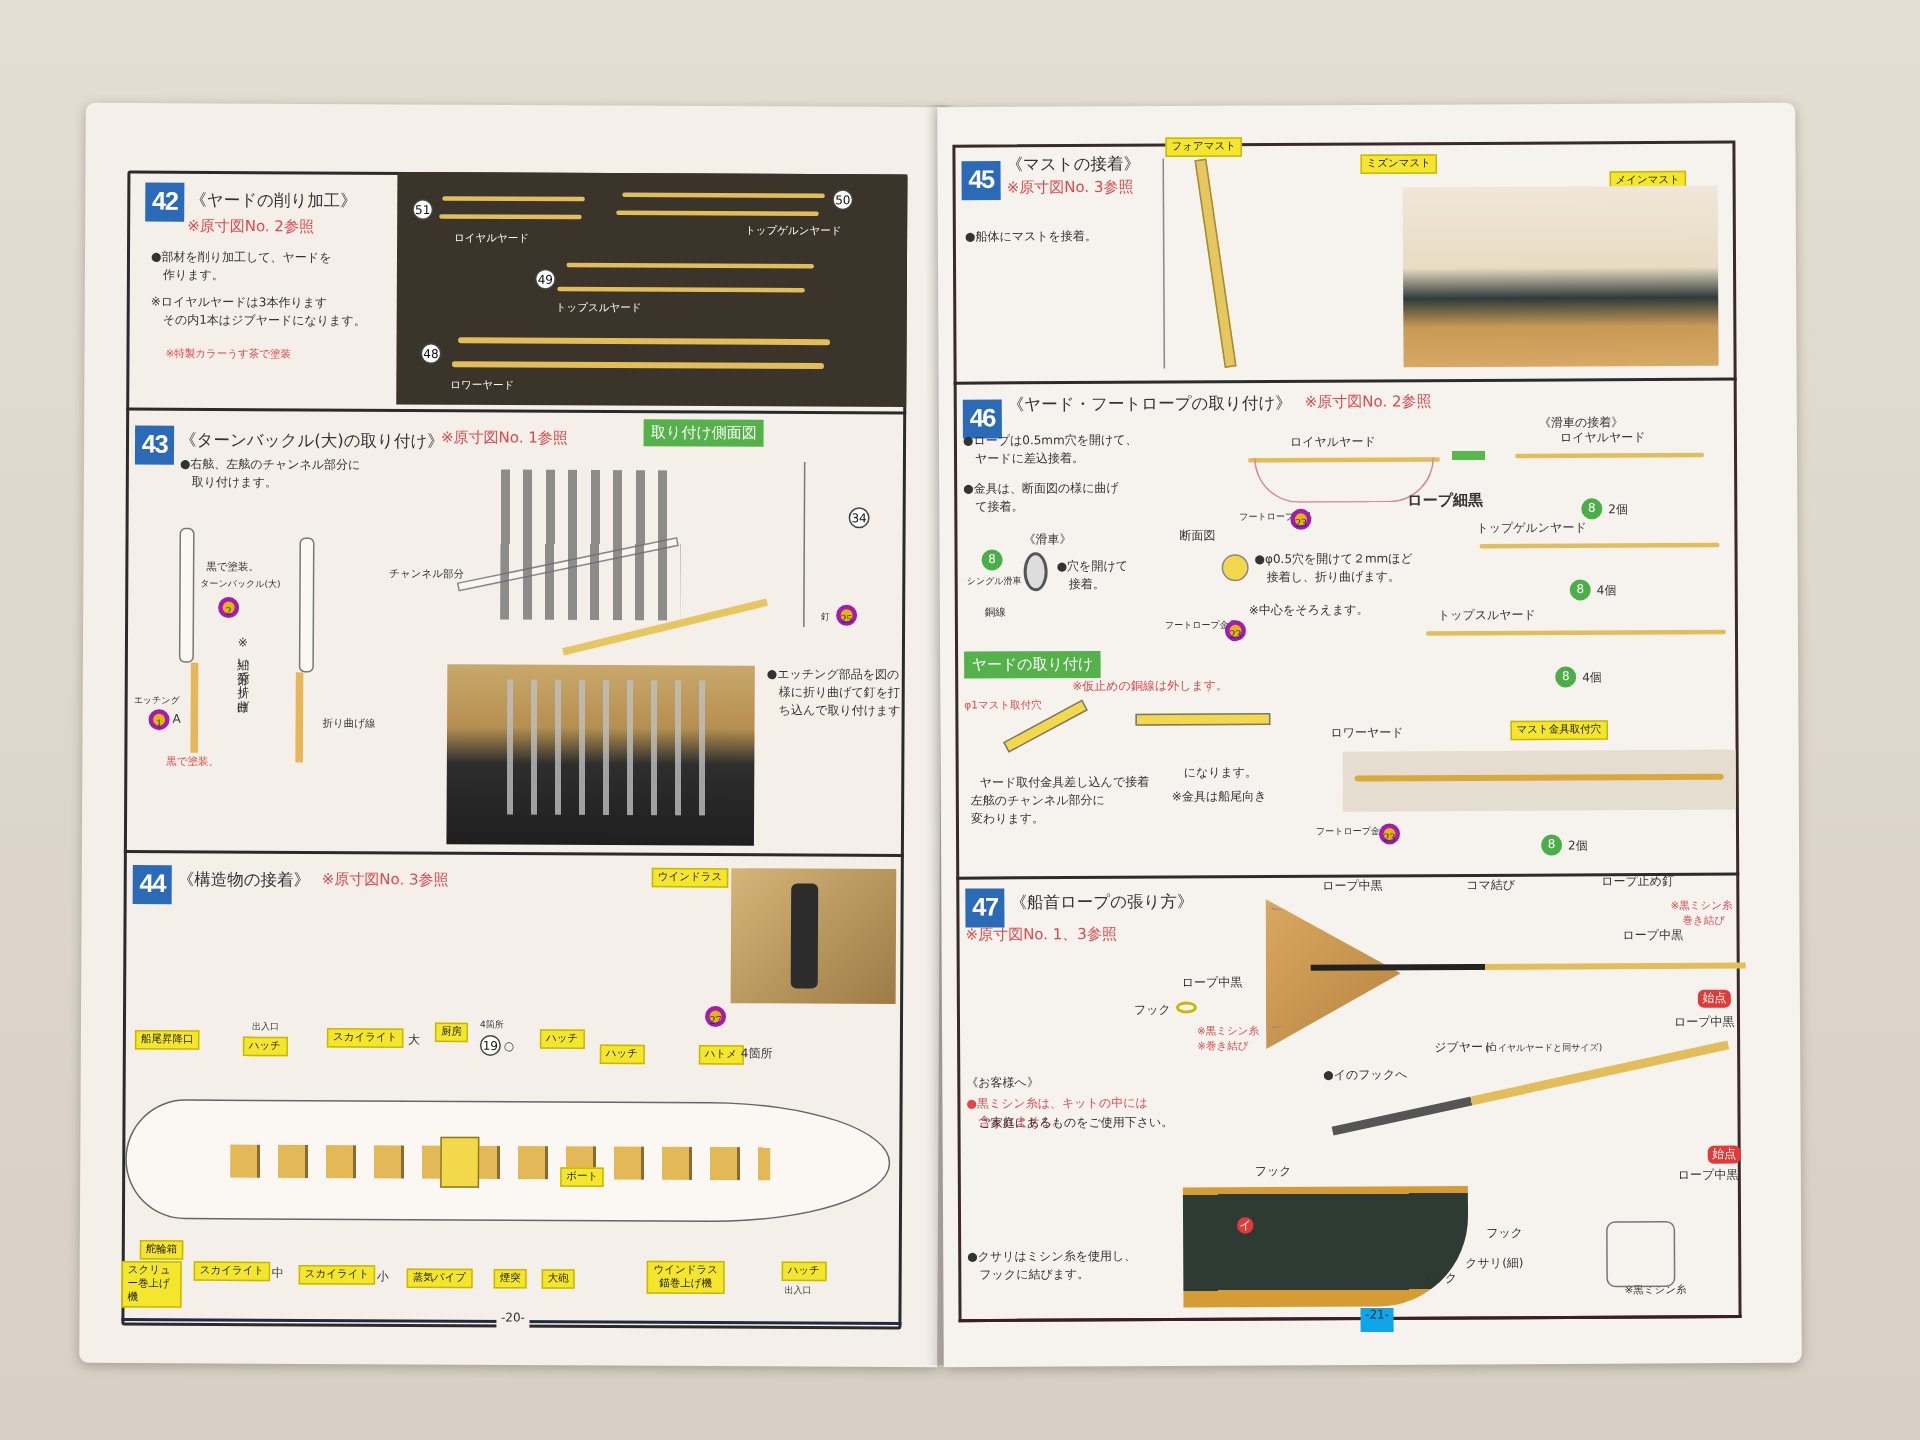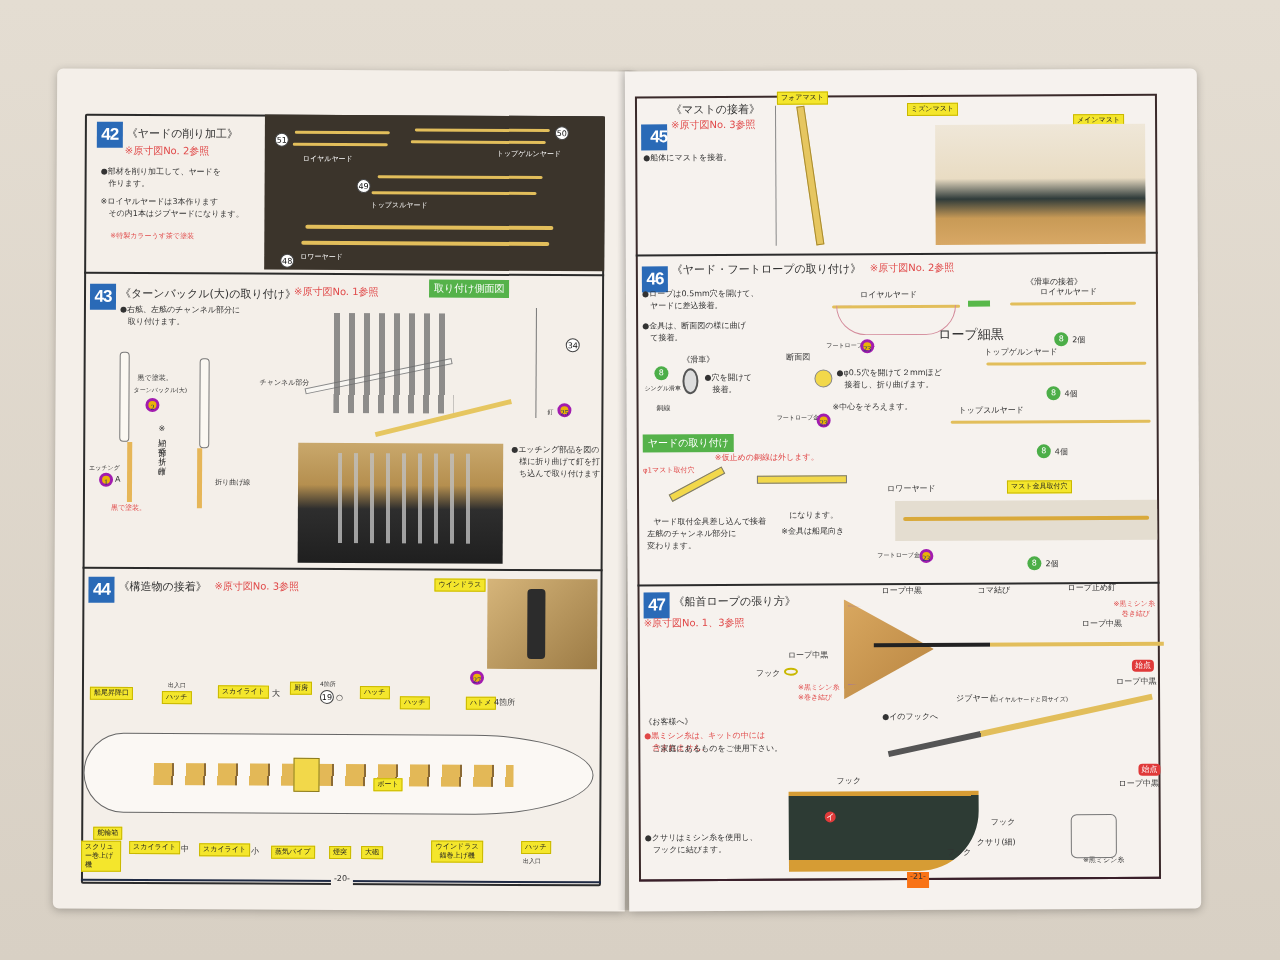--- a/index.html
+++ b/index.html
@@ -81,21 +81,21 @@
       <div class="circ white" style="left:290px;top:10px;">50</div>
       <div class="txt" style="left:232px;top:32px;color:#fff;font-size:7px;">トップゲルンヤード</div>
 
       <div class="yard" style="left:113px;top:60px;width:165px;"></div>
       <div class="yard" style="left:107px;top:76px;width:165px;"></div>
       <div class="circ white" style="left:92px;top:64px;">49</div>
       <div class="txt" style="left:106px;top:84px;color:#fff;font-size:7px;">トップスルヤード</div>
 
       <div class="yard" style="left:41px;top:110px;width:248px;height:4px;"></div>
       <div class="yard" style="left:37px;top:126px;width:248px;height:4px;"></div>
-      <div class="circ white" style="left:16px;top:114px;margin-top:25px;">48</div>
+      <div class="circ white" style="left:16px;top:114px;">48</div>
       <div class="txt" style="left:36px;top:136px;color:#fff;font-size:7px;">ロワーヤード</div>
     </div>
   </div>
 
   <div class="section" style="left:28px;top:205px;width:520px;height:295px;">
     <div class="num" style="left:6px;top:10px;">43</div>
     <div class="title" style="left:36px;top:12px;">《ターンバックル(大)の取り付け》</div>
     <div class="ref" style="left:210px;top:10px;">※原寸図No. 1参照</div>
     <div class="txt" style="left:36px;top:30px;">●右舷、左舷のチャンネル部分に</div>
     <div class="txt" style="left:44px;top:42px;">取り付けます。</div>
@@ -184,21 +184,21 @@
   <div class="rule" style="left:28px;top:810px;width:520px;"></div>
   <div class="pagenum" style="left:262px;top:804px;background:#f4efe9;padding:0 3px;">-20-</div>
 </div>
 
 <div class="gutter"></div>
 
 <div class="page right">
   <div class="frame"></div>
 
   <div class="section" style="left:10px;top:25px;width:522px;height:160px;">
-    <div class="num" style="left:6px;top:28px;text-align:right;">45</div>
+    <div class="num" style="left:6px;top:11px;">45</div>
     <div class="title" style="left:36px;top:6px;">《マストの接着》</div>
     <div class="ref" style="left:36px;top:22px;">※原寸図No. 3参照</div>
     <div class="txt" style="left:8px;top:56px;">●船体にマストを接着。</div>
     <div class="tag" style="left:142px;top:-4px;">フォアマスト</div>
     <div style="position:absolute;left:140px;top:10px;width:110px;height:140px;border-left:1px solid #888;">
       <div style="position:absolute;left:30px;top:0;width:8px;height:140px;background:#e6c660;transform:rotate(-8deg);border:1px solid #a88b30;"></div>
     </div>
     <div class="tag" style="left:272px;top:8px;">ミズンマスト</div>
     <div class="tag" style="left:438px;top:20px;">メインマスト</div>
     <div class="photo" style="left:300px;top:30px;width:210px;height:120px;background:linear-gradient(180deg,#efe7d8 0%,#e9dcc3 45%,#2f3b3a 62%,#c89a56 78%,#d8a865 100%);"></div>
@@ -227,21 +227,21 @@
     <div class="txt" style="left:208px;top:124px;">接着し、折り曲げます。</div>
     <div class="txt" style="left:196px;top:146px;">※中心をそろえます。</div>
     <div class="txt" style="left:140px;top:156px;font-size:6px;">フートロープ金具</div>
     <div class="circ blue" style="left:180px;top:158px;">23</div>
 
     <div class="txt" style="left:224px;top:34px;">ロイヤルヤード</div>
     <div class="yard" style="left:196px;top:50px;width:128px;"></div>
     <div style="position:absolute;left:200px;top:50px;width:120px;height:30px;border:1px solid #d48c9c;border-top:none;border-radius:0 0 60px 60px;"></div>
     <div class="txt" style="left:190px;top:84px;font-size:6px;">フートロープ金具</div>
     <div class="circ blue" style="left:224px;top:84px;">23</div>
-    <div class="txt" style="left:302px;top:74px;font-size:13px;">ロープ細黒</div>
+    <div class="txt" style="left:302px;top:74px;font-size:10px;font-weight:bold;">ロープ細黒</div>
     <div style="position:absolute;left:332px;top:46px;width:22px;height:6px;background:#58b84a;"></div>
 
     <div class="txt" style="left:390px;top:22px;">《滑車の接着》</div>
     <div class="txt" style="left:404px;top:32px;">ロイヤルヤード</div>
     <div class="yard" style="left:374px;top:48px;width:126px;"></div>
     <div class="circ green" style="left:418px;top:78px;">8</div>
     <div class="txt" style="left:436px;top:80px;">2個</div>
 
     <div class="txt" style="left:348px;top:92px;">トップゲルンヤード</div>
     <div class="yard" style="left:350px;top:108px;width:160px;"></div>
@@ -316,14 +316,14 @@
     <div class="txt" style="left:308px;top:262px;">フック</div>
     <div class="txt" style="left:352px;top:232px;">フック</div>
     <div class="txt" style="left:338px;top:252px;">クサリ(細)</div>
     <div class="txt" style="left:500px;top:180px;background:#e03a3a;color:#fff;border-radius:4px;padding:0 3px;">始点</div>
     <div class="txt" style="left:480px;top:194px;">ロープ中黒</div>
     <div class="txt" style="left:444px;top:270px;font-size:7px;">※黒ミシン糸</div>
     <div style="position:absolute;left:432px;top:230px;width:46px;height:44px;border:1px solid #777;border-radius:6px;"></div>
   </div>
 
   <div class="rule" style="left:10px;top:808px;width:522px;background:#3a1f2a;"></div>
-  <div class="pagenum" style="left:262px;top:802px;background:#f97316;padding:0 3px;">-21-</div>
+  <div class="pagenum" style="left:262px;top:802px;background:#0ea5e9;padding:0 3px;">-21-</div>
 </div>
 
 </body></html>

